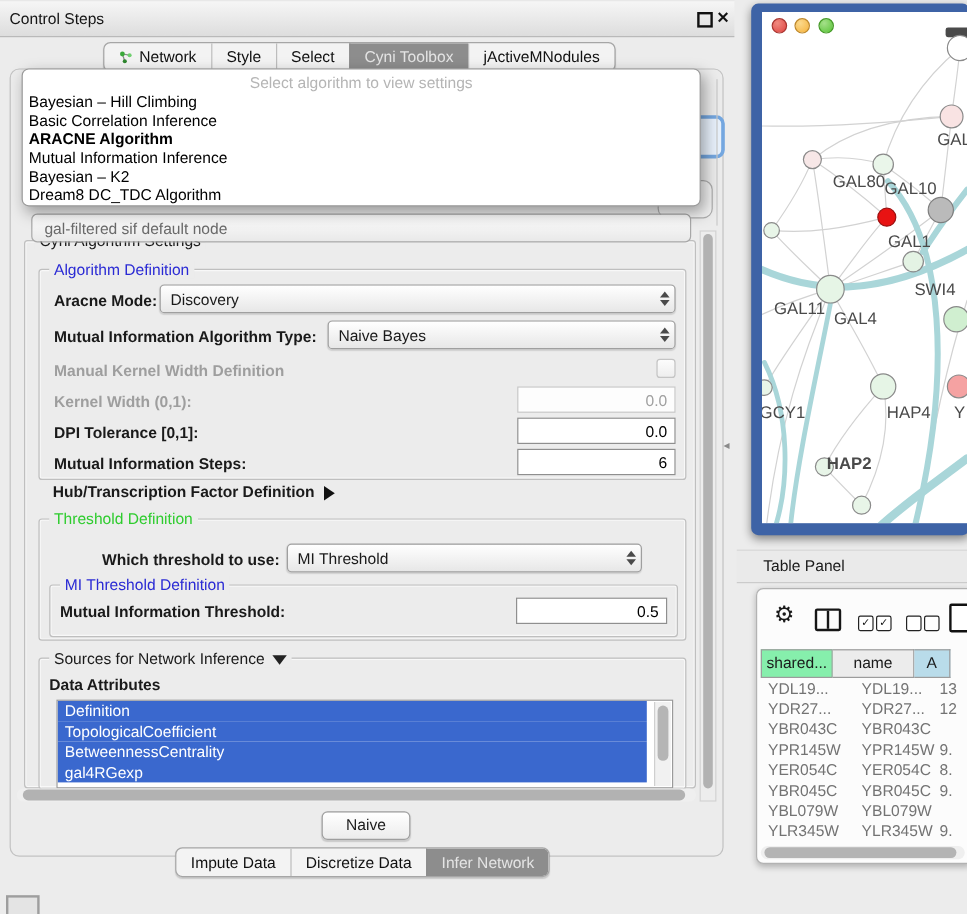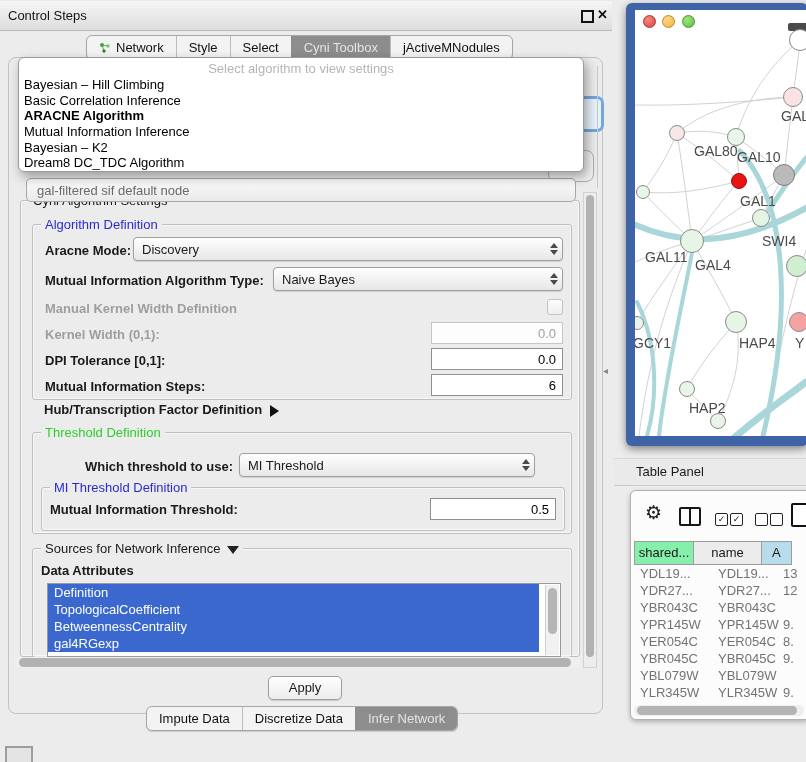--- a/index.html
+++ b/index.html
@@ -287,21 +287,21 @@
     </div>
   </div>
 
   <div class="vscroll">
       <div class="thumb"></div>
     </div>
   <div class="hscroll">
       <div class="thumb"></div>
     </div>
 
-  <div class="apply">Apply</div>
+  <div class="apply">Naive</div>
 
   <div class="abs tabgroup" id="bottomtabs">
 
       <div class="tab">
         <span>Impute Data</span>
       </div>
 
       <div class="tab">
         <span>Discretize Data</span>
       </div>
@@ -375,21 +375,21 @@
         <div class="glabel" style="left: 146px; top: 98px;">GAL</div>
         <div class="glabel" style="left: 43px; top: 133px; margin-left: 16px;">GAL80</div>
         <div class="glabel" style="left: 102px; top: 139px;">GAL10</div>
         <div class="glabel" style="left: 105px; top: 183px;">GAL1</div>
         <div class="glabel" style="left: 10px; top: 195px; margin-top: 44px;">GAL11</div>
         <div class="glabel" style="left: 127px; top: 223px;">SWI4</div>
         <div class="glabel" style="left: 60px; top: 247px;">GAL4</div>
         <div class="glabel" style="left: -2px; top: 325px;">GCY1</div>
         <div class="glabel" style="left: 104px; top: 325px;">HAP4</div>
         <div class="glabel" style="left: 160px; top: 325px;">Y</div>
-        <div class="glabel" style="left: 54px; top: 390px;">HAP2</div>
+        <div class="glabel" style="left: 54px; top: 368px; font-weight: bold;">HAP2</div>
       </div>
   </div>
 
   <div class="abs tp-title">
     <span class="t">Table Panel</span>
   </div>
 
   <div class="abs tcard">
     <span class="gear">⚙</span>
     <span class="cols-icon">

